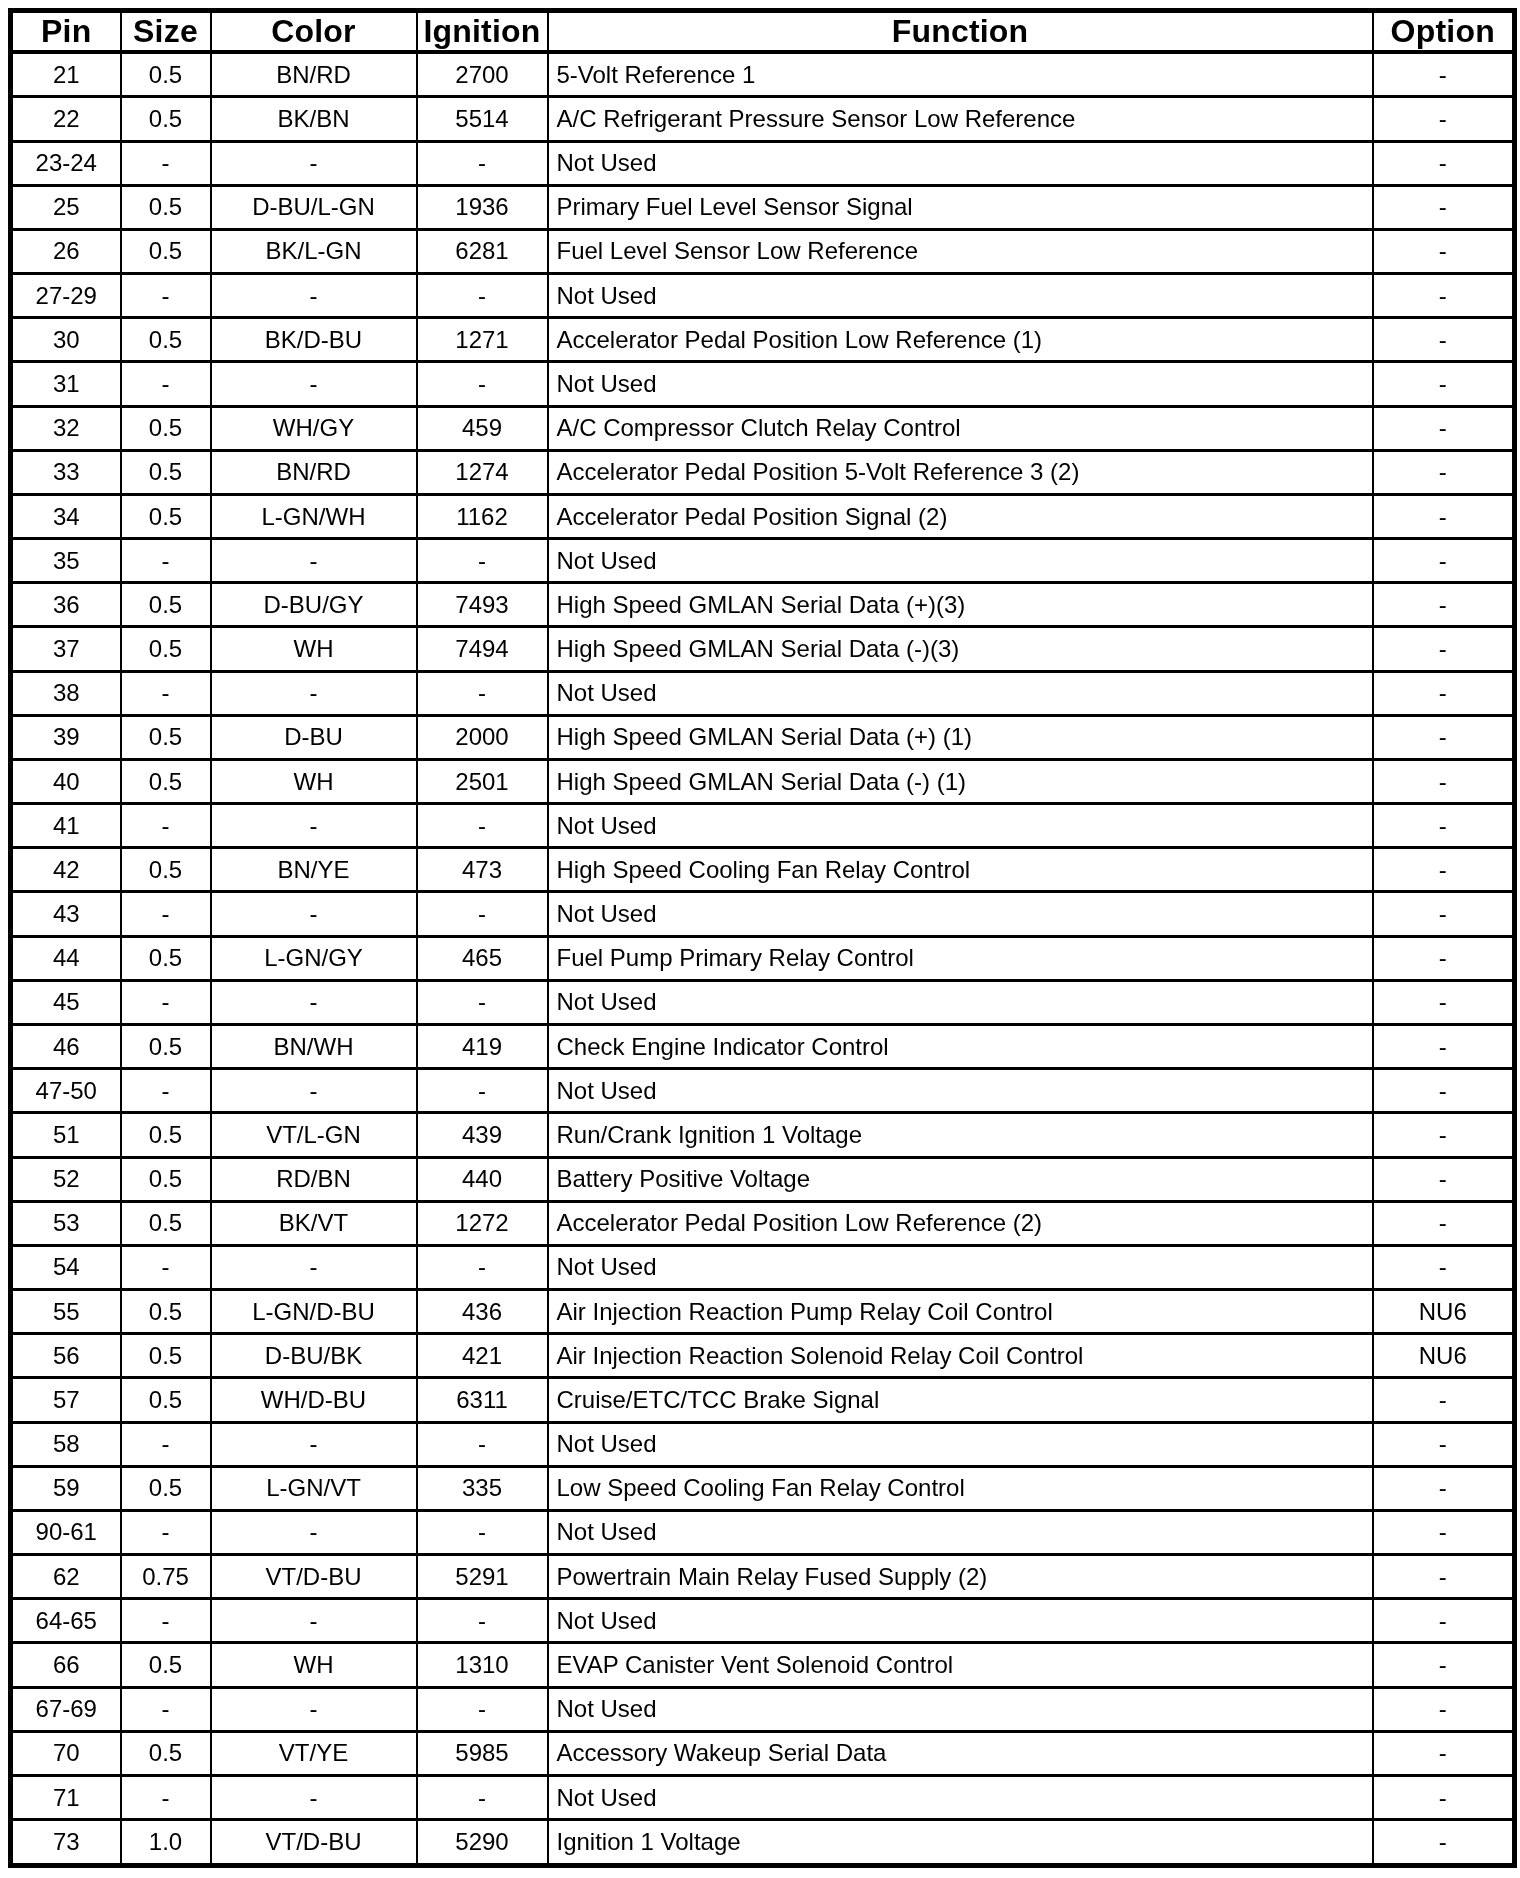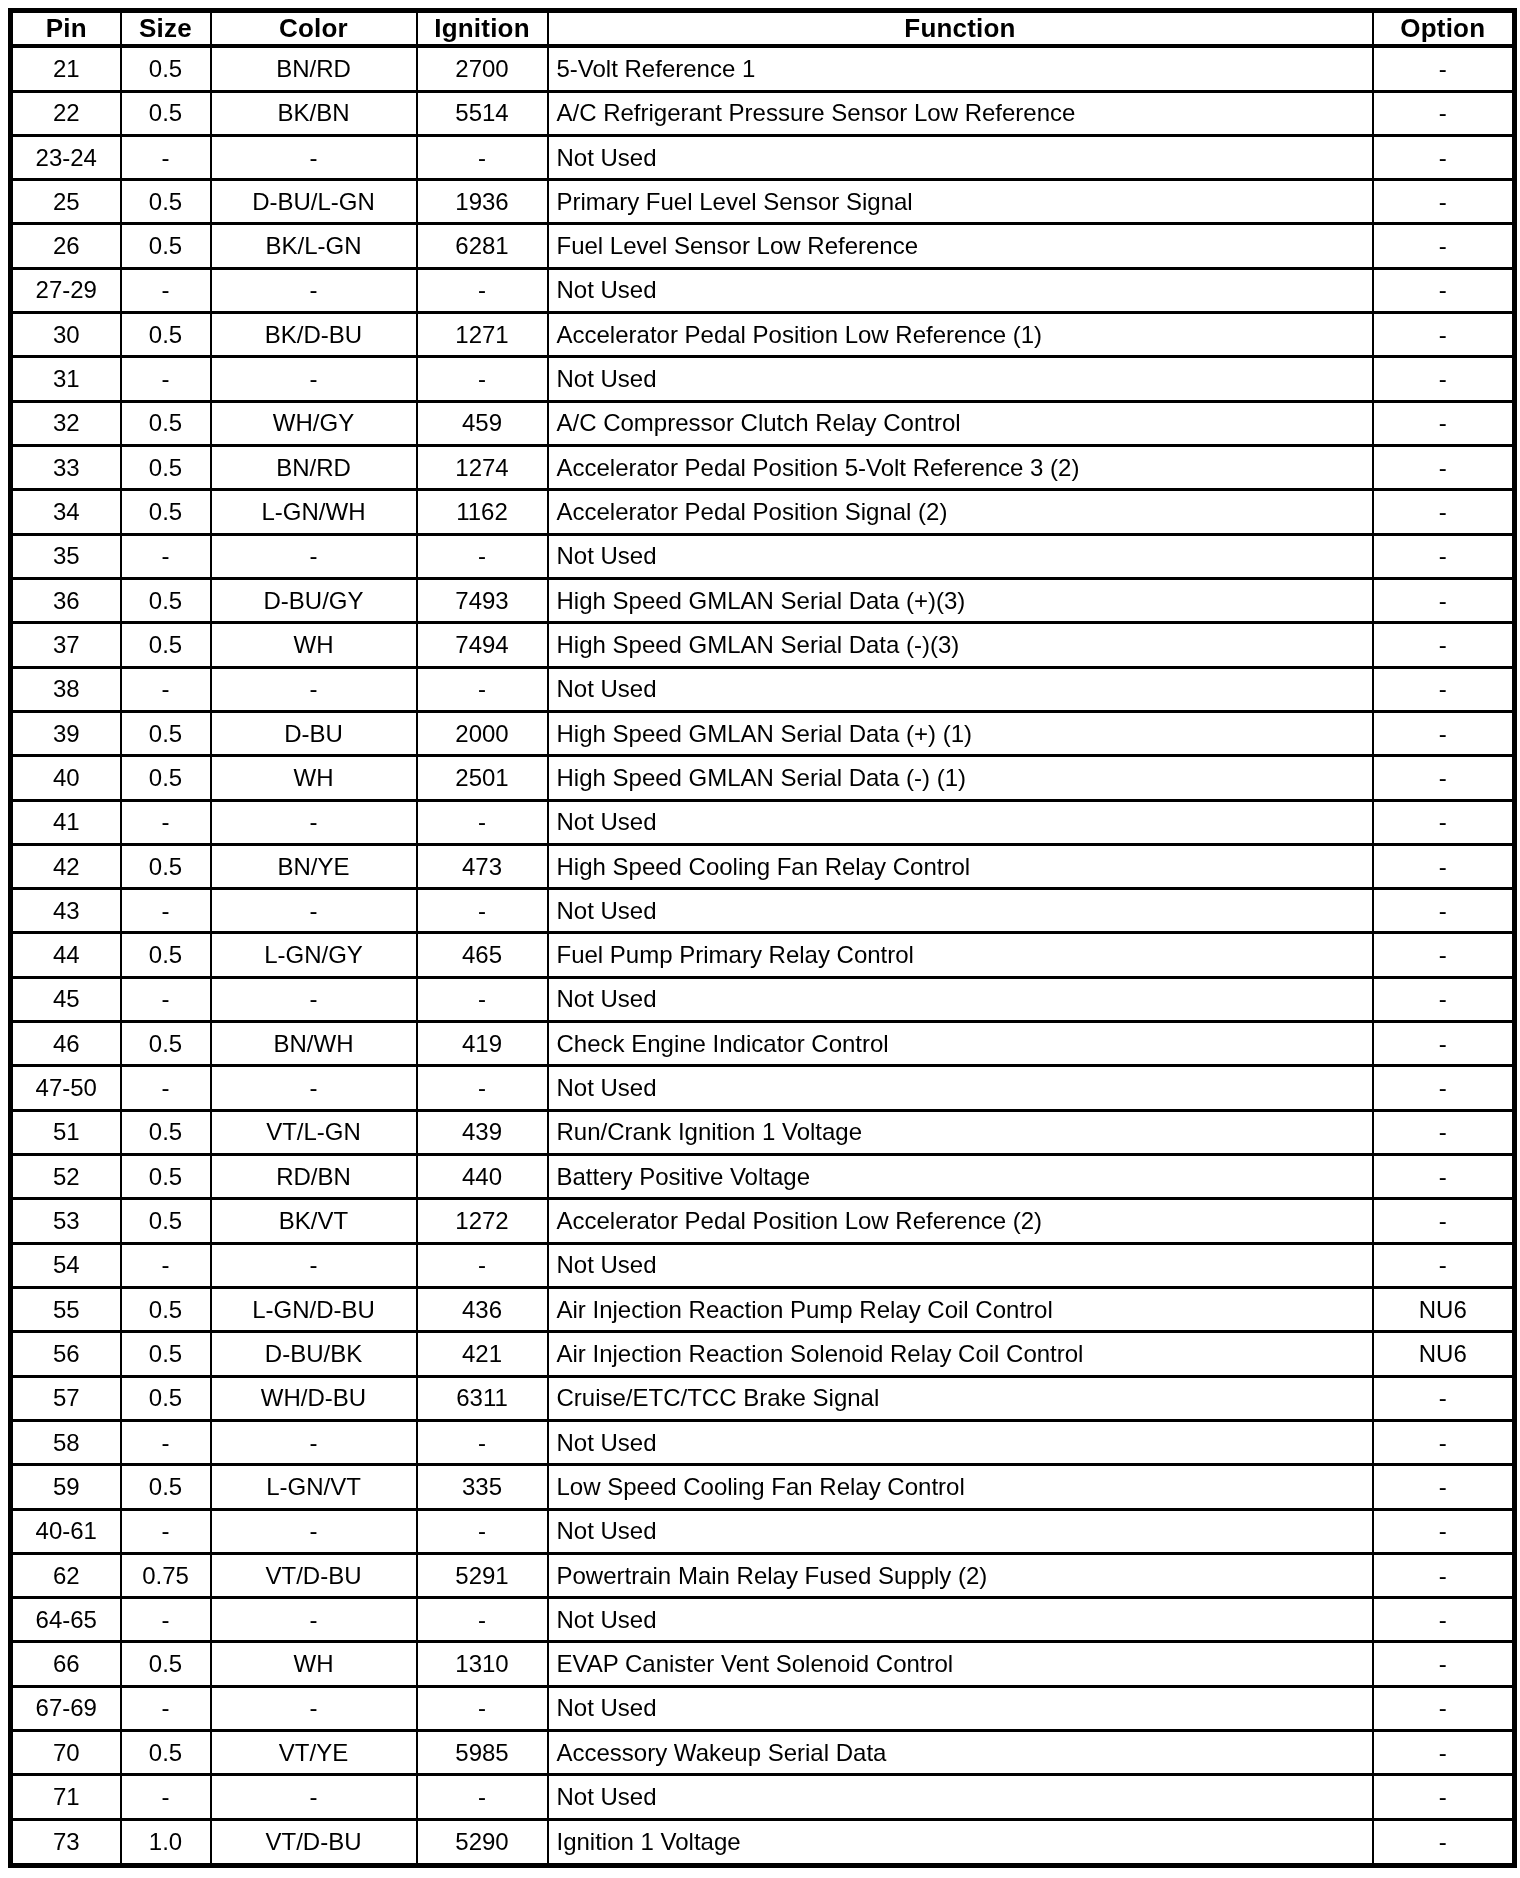--- a/index.html
+++ b/index.html
@@ -30,21 +30,21 @@
     border-top: 3px solid #000000;
     border-bottom: 3px solid #000000;
     padding: 0;
     overflow: hidden;
     white-space: nowrap;
     vertical-align: middle;
   }
   thead th {
     border-bottom: 4px solid #000000;
     font-weight: bold;
-    font-size: 26px;
+    font-size: 32px;
     text-align: center;
     letter-spacing: 0.2px;
   }
   td {
     font-size: 24px;
     text-align: center;
   }
   td.c-function {
     text-align: left;
     padding-left: 8px;
@@ -365,21 +365,21 @@
   <tr>
     <td class="c-pin">59</td>
     <td class="c-size">0.5</td>
     <td class="c-color">L-GN/VT</td>
     <td class="c-circuit">335</td>
     <td class="c-function">Low Speed Cooling Fan Relay Control</td>
     <td class="c-option">-</td>
   </tr>
 
   <tr>
-    <td class="c-pin">40-61</td>
+    <td class="c-pin">90-61</td>
     <td class="c-size">-</td>
     <td class="c-color">-</td>
     <td class="c-circuit">-</td>
     <td class="c-function">Not Used</td>
     <td class="c-option">-</td>
   </tr>
 
   <tr>
     <td class="c-pin">62</td>
     <td class="c-size">0.75</td>

